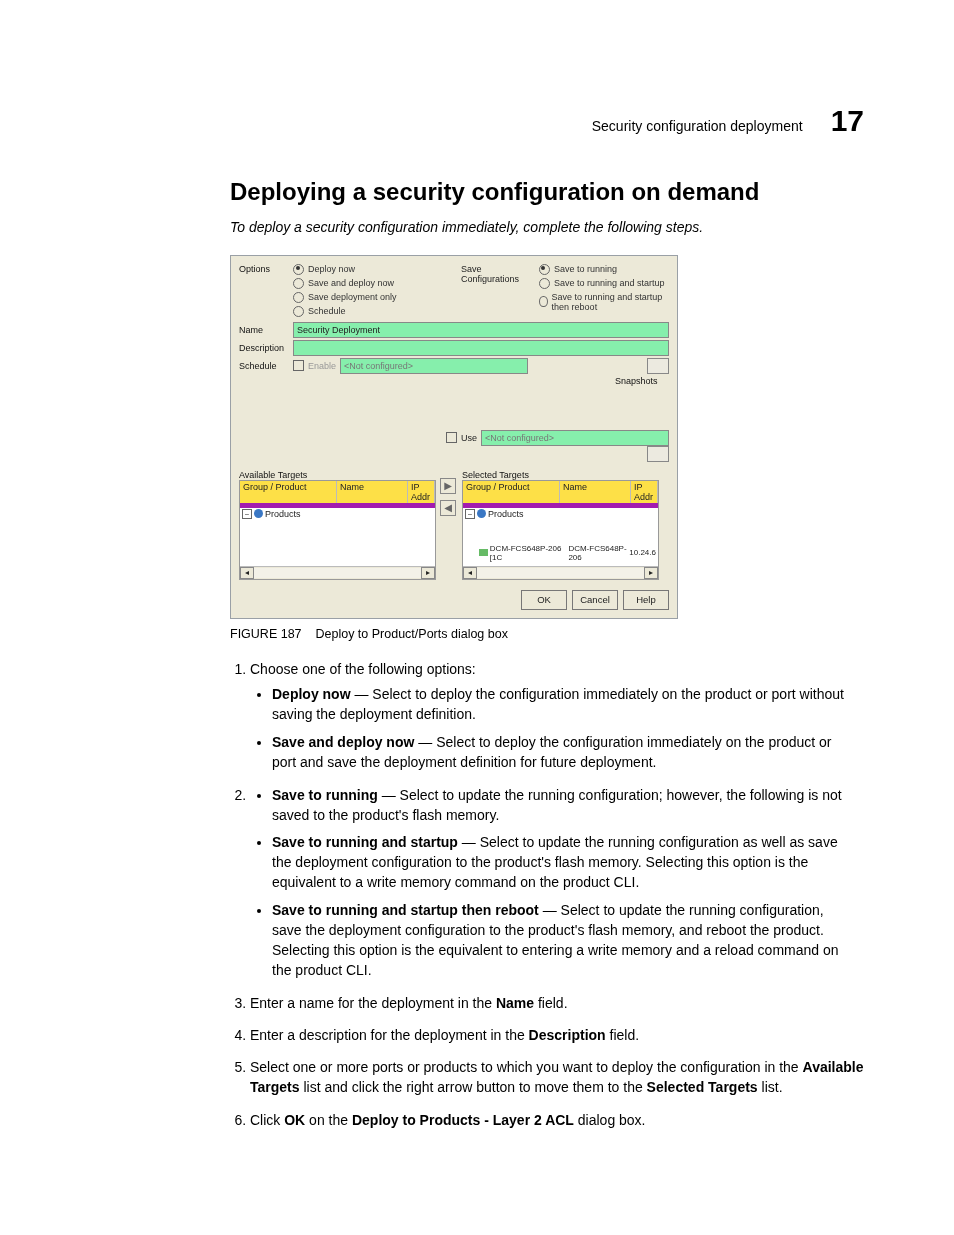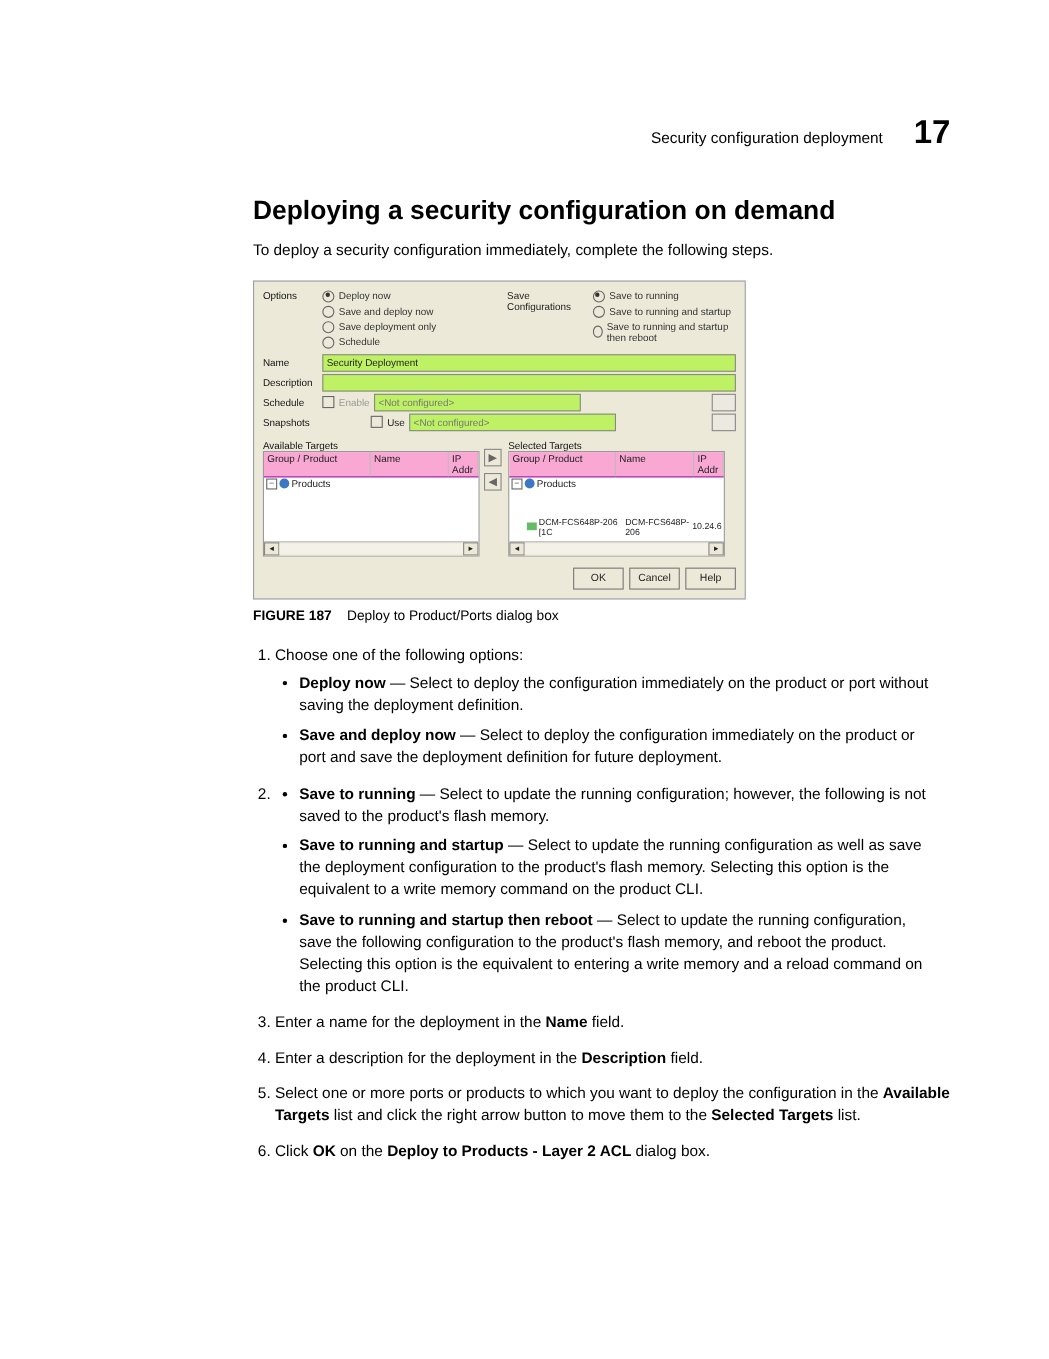--- a/index.html
+++ b/index.html
@@ -35,61 +35,62 @@
 .h1 {
   font-family: Arial, sans-serif;
   font-size: 24px;
   font-weight: bold;
   margin: 12px 0 12px 0;
 }
 .intro {
   font-size: 14px;
   margin: 8px 0 18px 0;
   line-height: 1.35;
+  font-style: italic;
 }
 .figure-wrap {
   margin: 0 0 8px 0;
 }
 .screenshot {
   width: 430px;
   border: 1px solid #9aa0a6;
   background: #ece9d8;
   padding: 8px;
   font-size: 9px;
   color: #222;
 }
 .row { display: flex; align-items: flex-start; margin-bottom: 2px; }
 .lbl-col { width: 54px; flex: 0 0 54px; color: #111; }
 .opts-col { flex: 1; }
 .right-col { flex: 1; }
 .radio-line { display:flex; align-items:center; gap:4px; margin-bottom:3px; color:#333; }
 .radio { width:9px; height:9px; border:1px solid #666; border-radius:50%; display:inline-block; position:relative; }
 .radio.sel::after { content:''; position:absolute; top:1.5px; left:1.5px; width:4px; height:4px; background:#333; border-radius:50%; }
 .chk { width:9px; height:9px; border:1px solid #666; display:inline-block; }
-.text-input { background:#bef264; border:1px solid #888; height:14px; padding:0 3px; display:flex; align-items:center; }
+.text-input { background:#86efac; border:1px solid #888; height:14px; padding:0 3px; display:flex; align-items:center; }
 .mini-btn { background:#eceae0; border:1px solid #888; width:20px; height:14px; }
 .section-label { color:#111; margin-top:6px; }
 .tables-row { display:flex; gap:6px; align-items:flex-start; margin-top:2px; }
 .tbl { border:1px solid #999; background:#fff; width:195px; }
-.tbl-hd { display:flex; background:#f9a8d4; border-bottom:1px solid #a21caf; }
+.tbl-hd { display:flex; background:#fde047; border-bottom:5px solid #a21caf; }
 .tbl-hd span { border-right:1px solid #bbb; padding:1px 3px; }
 .tbl-body { height:56px; padding:1px 2px; }
 .tree-row { display:flex; align-items:center; gap:2px; }
 .tree-icon { width:8px; height:8px; border:1px solid #666; font-size:7px; line-height:7px; text-align:center; }
 .globe { width:9px; height:9px; border-radius:50%; background:#3a77c4; display:inline-block; }
 .chip { width:9px; height:7px; background:#6b6; display:inline-block; }
 .tbl-scroll { display:flex; background:#ece9d8; border-top:1px solid #bbb; height:12px; align-items:center; }
 .sc-btn { width:12px; height:10px; border:1px solid #888; background:#ece9d8; display:flex; align-items:center; justify-content:center; font-size:8px; }
 .sc-track { flex:1; height:10px; background:#f3f1e8; }
 .arrows-col { display:flex; flex-direction:column; gap:6px; align-items:center; justify-content:flex-start; padding-top:14px; }
 .arrow-btn { width:14px; height:14px; border:1px solid #888; background:#ece9d8; display:flex; align-items:center; justify-content:center; font-size:10px; color:#666; }
 .btn-row { display:flex; justify-content:flex-end; gap:5px; margin-top:10px; }
 .dlg-btn { min-width:44px; height:18px; border:1px solid #777; background:#ece9d8; display:flex; align-items:center; justify-content:center; font-size:9.5px; }
 .figure-caption { font-size:12.5px; margin-top:8px; }
-.figure-caption .label { font-weight:bold; }
+.figure-caption .label { font-weight:normal; }
 ol.main { font-size:14px; line-height:1.45; padding-left: 20px; margin-top:18px; }
 ol.main > li { margin-bottom:12px; }
 ol.main li p { margin:0 0 6px 0; }
 ul.bullets { list-style:disc; padding-left:22px; margin:6px 16px 8px 0; }
 ul.bullets > li { margin-bottom:8px; line-height:1.42; }
 .b { font-weight:bold; }
 .opt-groups { display:flex; gap:8px; }
 </style>
 </head>
 <body>
@@ -165,21 +166,21 @@
           <div style="display:flex; align-items:center; gap:4px;">
             <span class="chk"></span>
             <span style="color:#999;">Enable</span>
             <div class="text-input" style="width:180px; color:#777;">
                 <span>&lt;Not configured&gt;</span>
               </div>
           </div>
           <div style="flex:1;"></div>
           <div class="mini-btn"></div>
         </div>
-        <div class="row" style="align-items:center;">
+        <div class="row" style="align-items:flex-end;flex-direction:column;">
           <div class="lbl-col">Snapshots</div>
           <div style="display:flex; align-items:center; gap:4px;padding-left:44px;">
             <span class="chk"></span>
             <span>Use</span>
             <div class="text-input" style="width:180px; color:#777;">
                 <span>&lt;Not configured&gt;</span>
               </div>
           </div>
           <div style="flex:1;"></div>
           <div class="mini-btn"></div>
@@ -269,21 +270,21 @@
         <p>Choose one of the following options:</p>
         <ul class="bullets">
           <li><span class="b">Deploy now</span><span> — Select to deploy the configuration immediately on the product or port without saving the deployment definition.</span></li>
           <li><span class="b">Save and deploy now</span><span> — Select to deploy the configuration immediately on the product or port and save the deployment definition for future deployment.</span></li>
         </ul>
       </li>
       <li>
         <ul class="bullets">
           <li><span class="b">Save to running</span><span> — Select to update the running configuration; however, the following is not saved to the product's flash memory.</span></li>
           <li><span class="b">Save to running and startup</span><span> — Select to update the running configuration as well as save the deployment configuration to the product's flash memory. Selecting this option is the equivalent to a write memory command on the product CLI.</span></li>
-          <li><span class="b">Save to running and startup then reboot</span><span> — Select to update the running configuration, save the following configuration to the product's flash memory, and reboot the product. Selecting this option is the equivalent to entering a write memory and a reload command on the product CLI.</span></li>
+          <li><span class="b">Save to running and startup then reboot</span><span> — Select to update the running configuration, save the deployment configuration to the product's flash memory, and reboot the product. Selecting this option is the equivalent to entering a write memory and a reload command on the product CLI.</span></li>
         </ul>
       </li>
       <li><span>Enter a name for the deployment in the </span><span class="b">Name</span><span> field.</span></li>
       <li><span>Enter a description for the deployment in the </span><span class="b">Description</span><span> field.</span></li>
       <li><span>Select one or more ports or products to which you want to deploy the configuration in the </span><span class="b">Available Targets</span><span> list and click the right arrow button to move them to the </span><span class="b">Selected Targets</span><span> list.</span></li>
       <li><span>Click </span><span class="b">OK</span><span> on the </span><span class="b">Deploy to Products - Layer 2 ACL</span><span> dialog box.</span></li>
     </ol>
   </div>
 </div>
 

